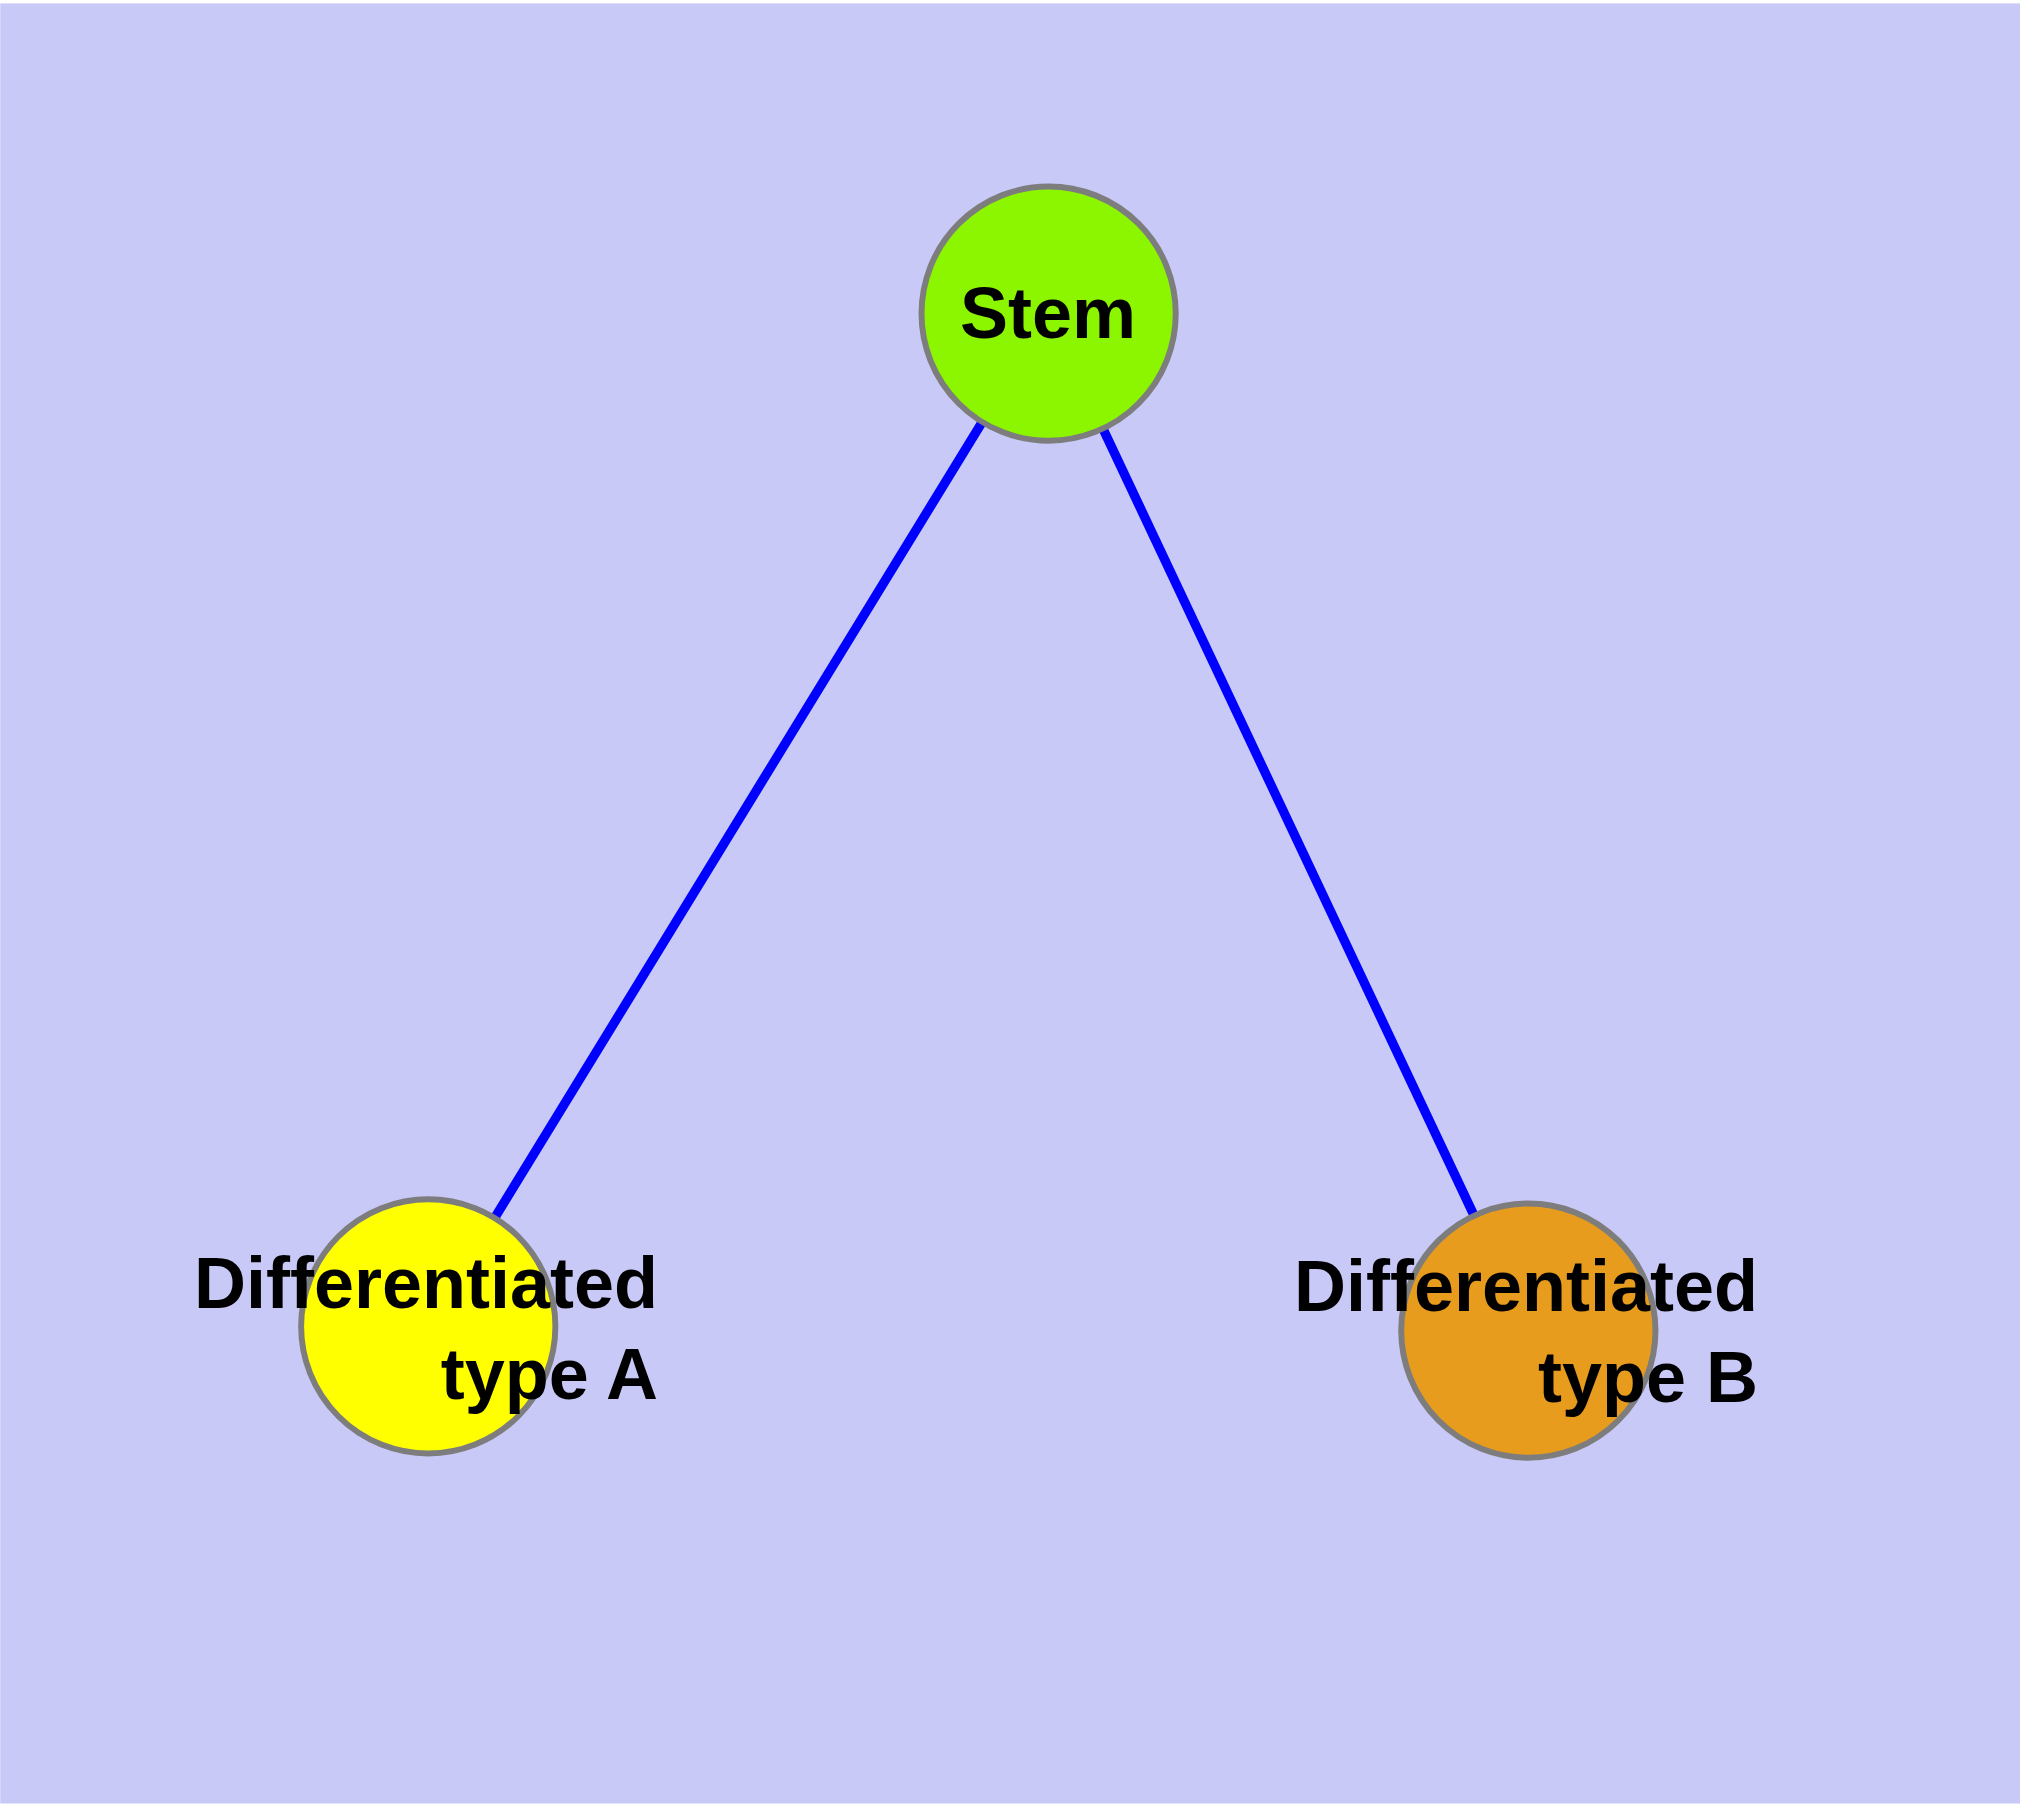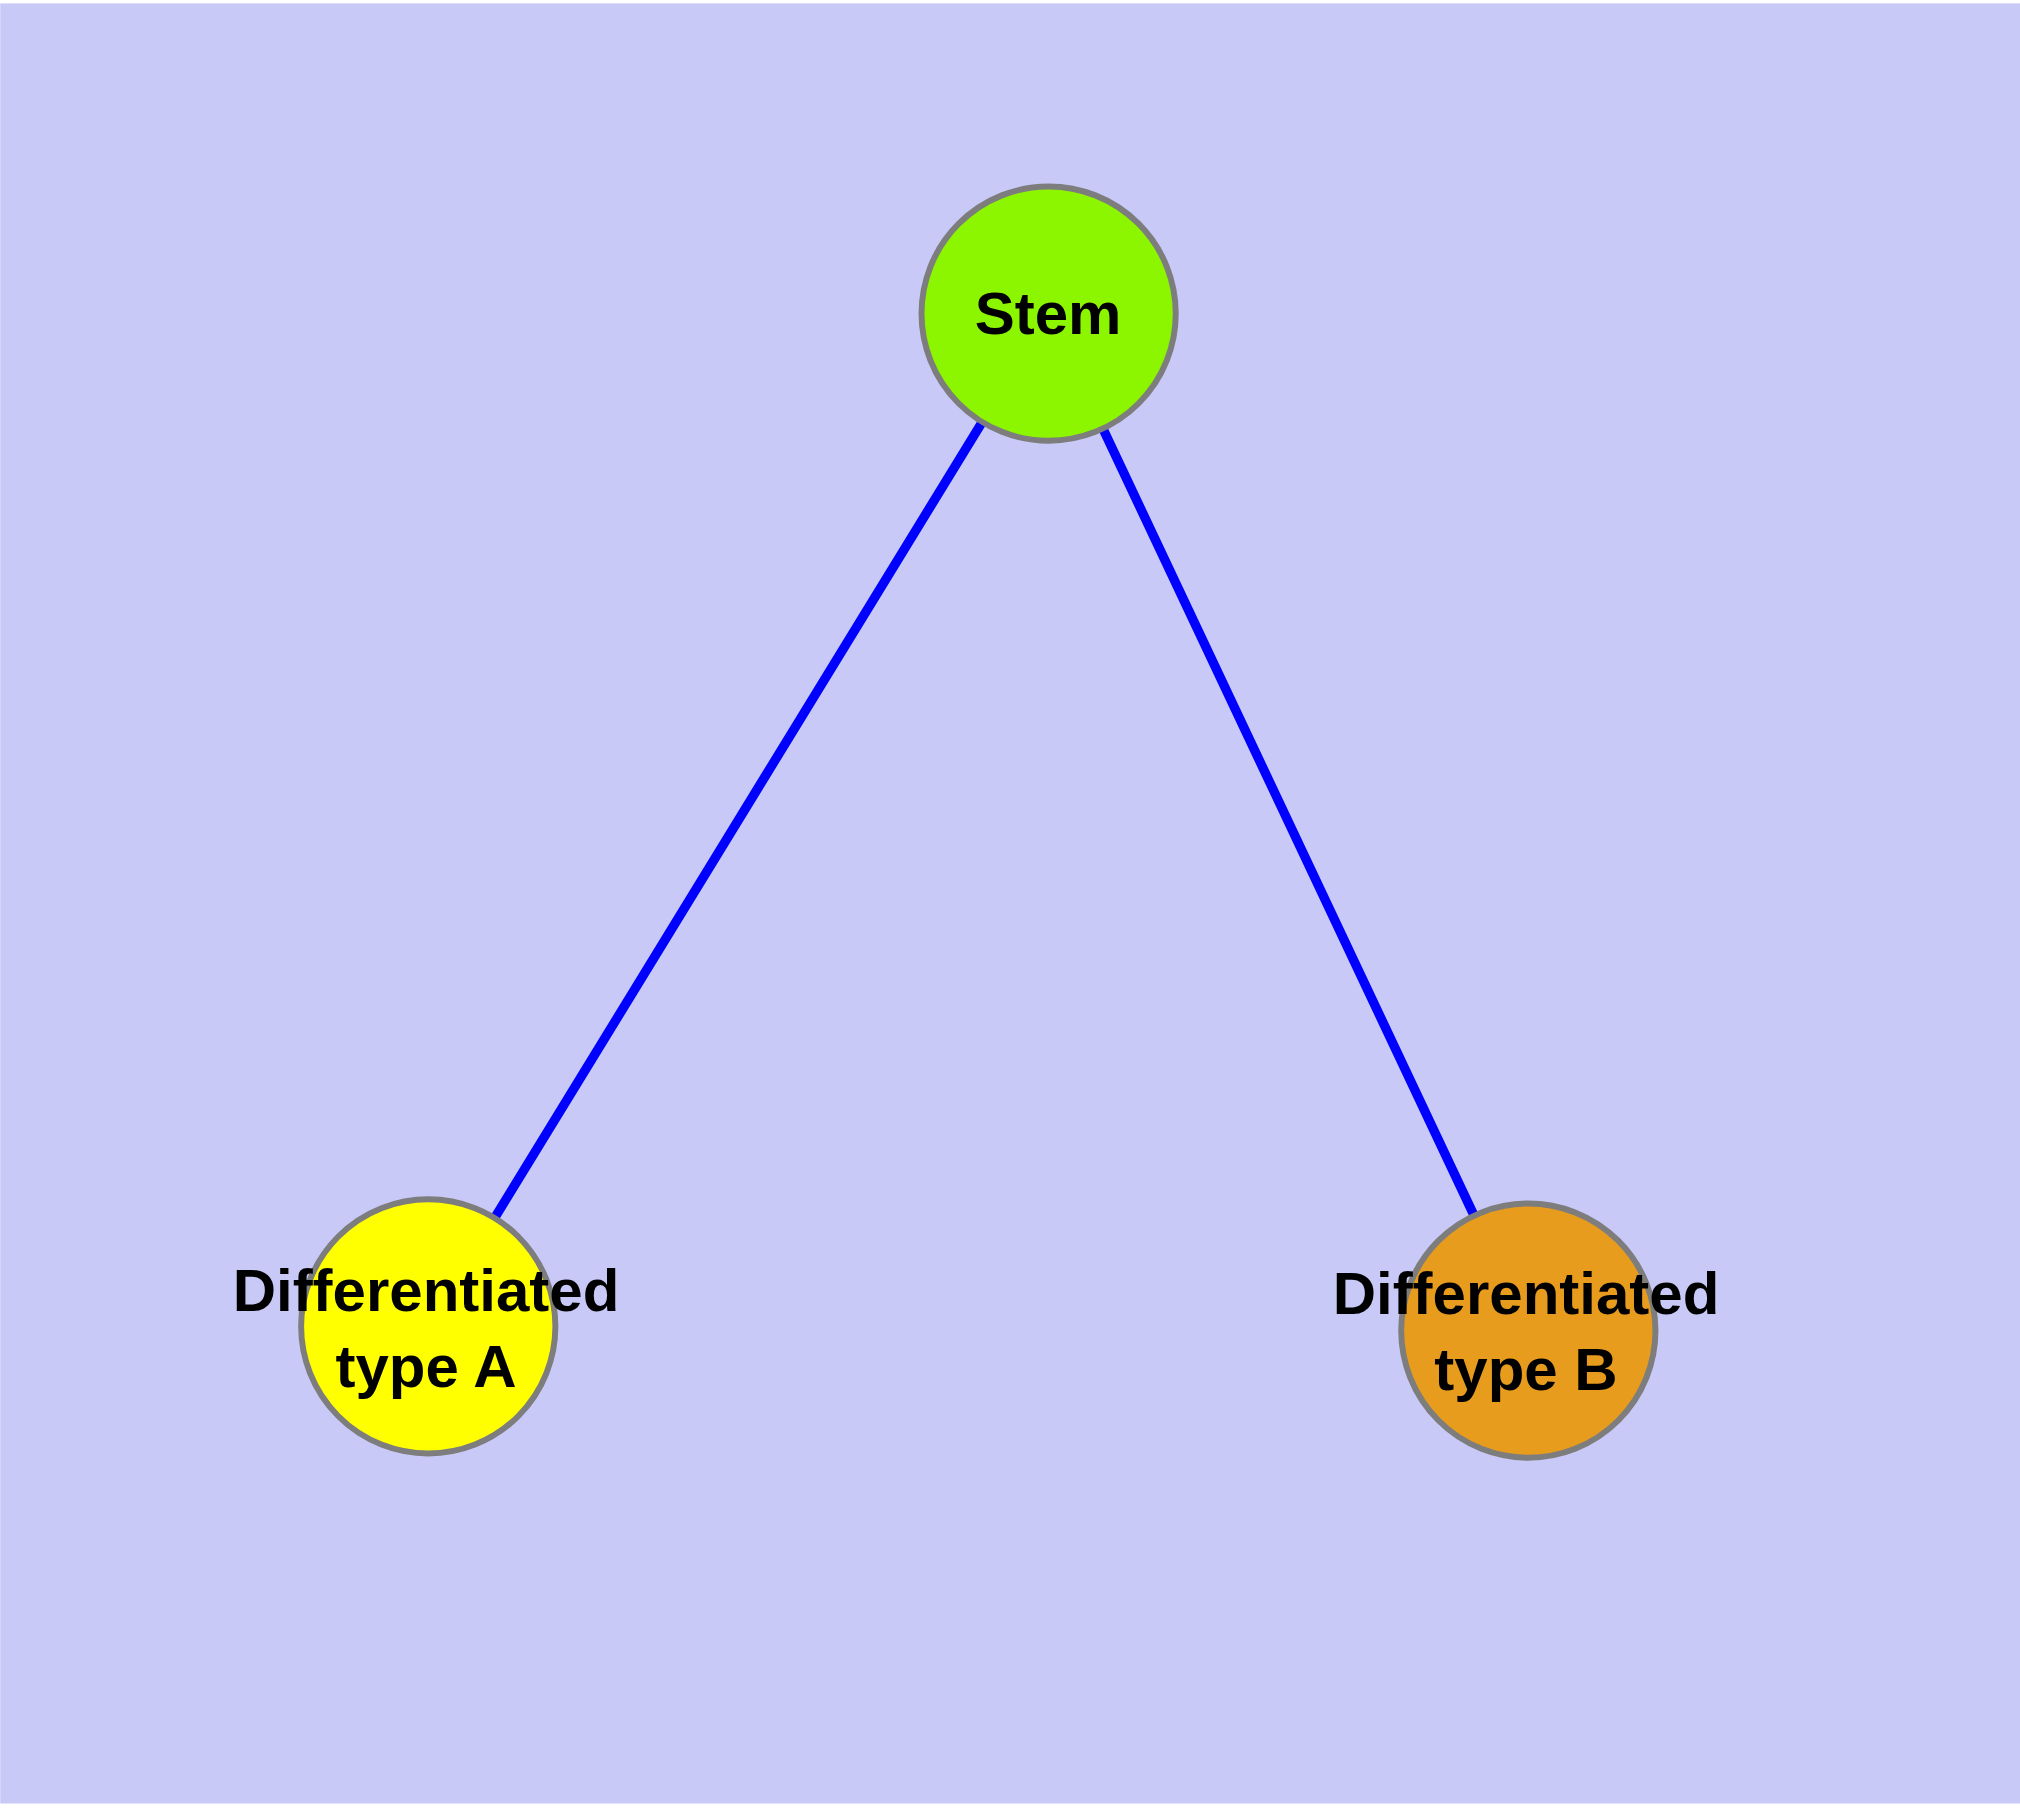--- a/index.html
+++ b/index.html
@@ -24,25 +24,25 @@
   .edge-line {
     stroke-width: 11;
     stroke-linecap: round;
   }
   .node-circle {
     stroke-width: 7;
   }
   .node-label {
     position: absolute;
     transform: translate(-50%, -50%);
-    font-size: 60px;
+    font-size: 72px;
     font-weight: bold;
     line-height: 1.27;
     color: #000000;
-    text-align: center;
+    text-align: right;
     white-space: pre-line;
     letter-spacing: 0;
     pointer-events: none;
   }
 </style>
 </head>
 <body>
 
 <div class="stage">
 

